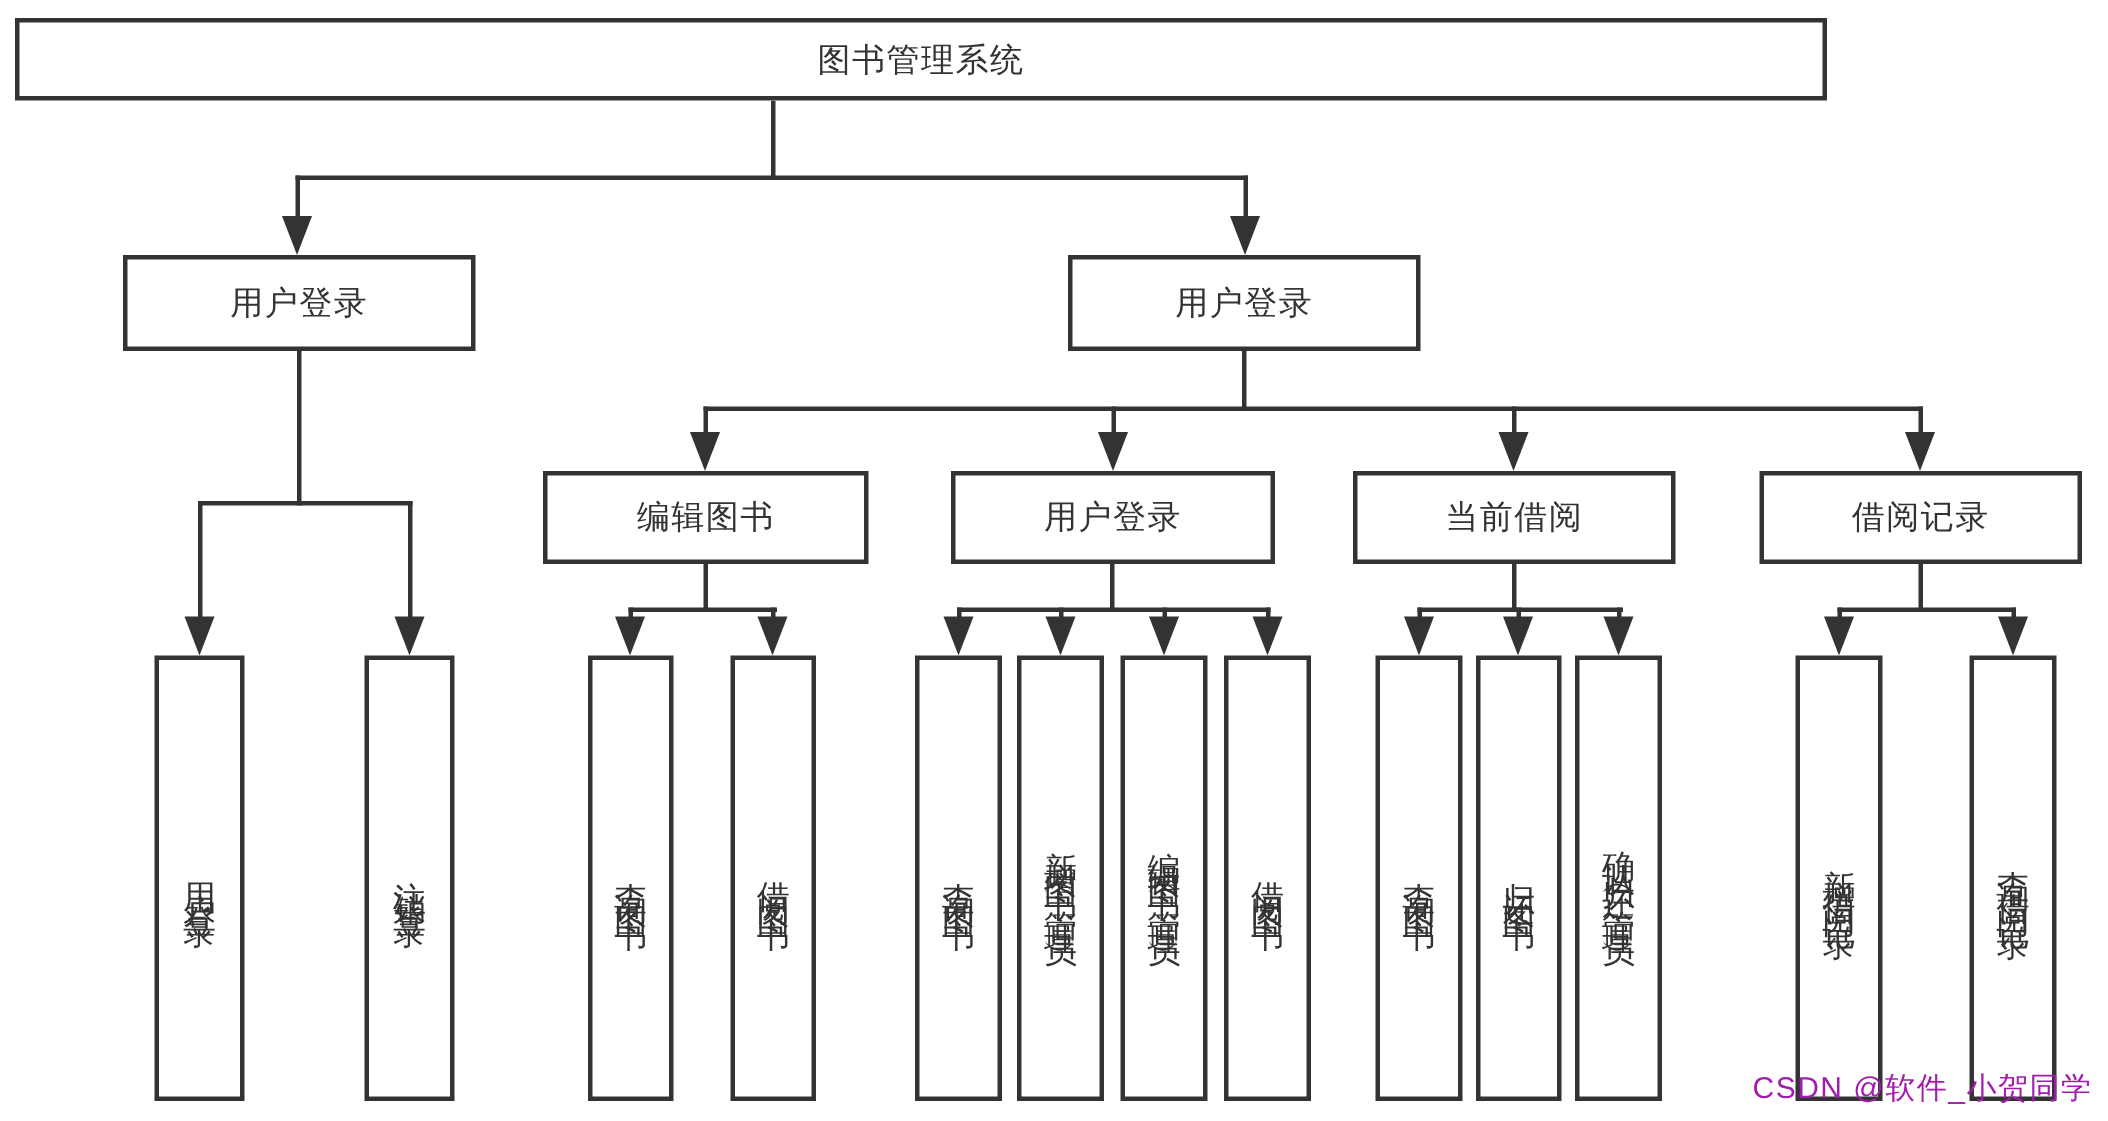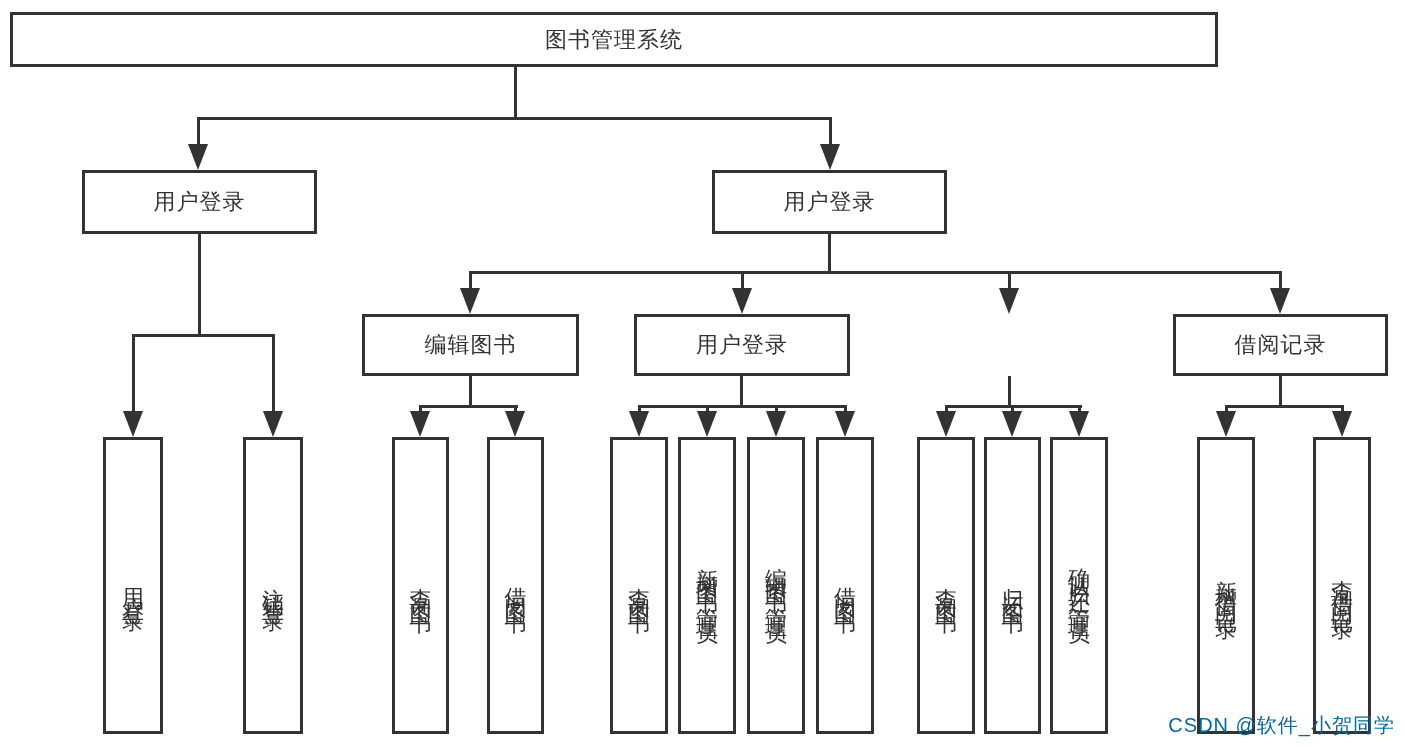--- a/index.html
+++ b/index.html
@@ -68,21 +68,21 @@
     border-left: 10px solid transparent;
     border-right: 10px solid transparent;
     border-top: 26px solid #333333;
     z-index: 1;
   }
   .watermark {
     position: absolute;
     right: 10px;
     bottom: 8px;
     font-size: 20px;
-    color: #0369a1;
+    color: #a21caf;
     letter-spacing: 1px;
     z-index: 3;
     white-space: nowrap;
   }
 </style>
 </head>
 <body>
 
 <div class="diagram">
 
@@ -99,20 +99,23 @@
   </div>
 
   <div class="box" style="left:362px;top:314px;width:217px;height:62px">
     <span>编辑图书</span>
   </div>
 
   <div class="box" style="left:634px;top:314px;width:216px;height:62px">
     <span>用户登录</span>
   </div>
 
+  <div class="box" style="left:902px;top:314px;width:215px;height:62px">
+    <span>当前借阅</span>
+  </div>
 
   <div class="box" style="left:1173px;top:314px;width:215px;height:62px">
     <span>借阅记录</span>
   </div>
 
   <div class="leaf" style="left:103px;width:60px">
     <span>用户登录</span>
   </div>
   <div class="leaf" style="left:243px;width:60px">
     <span>注销登录</span>

